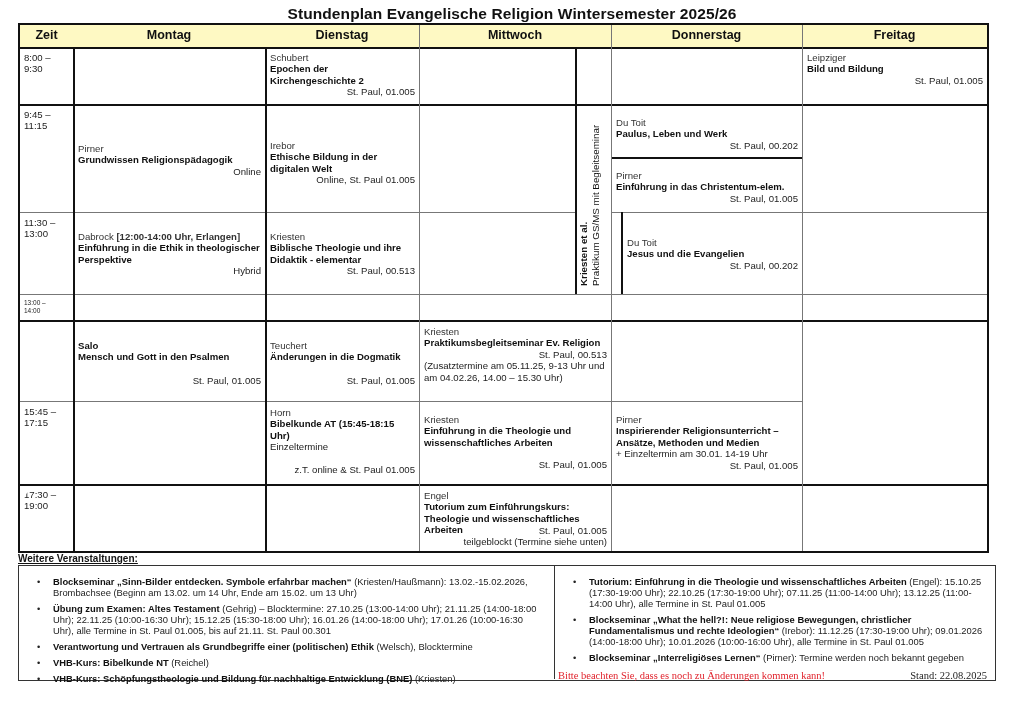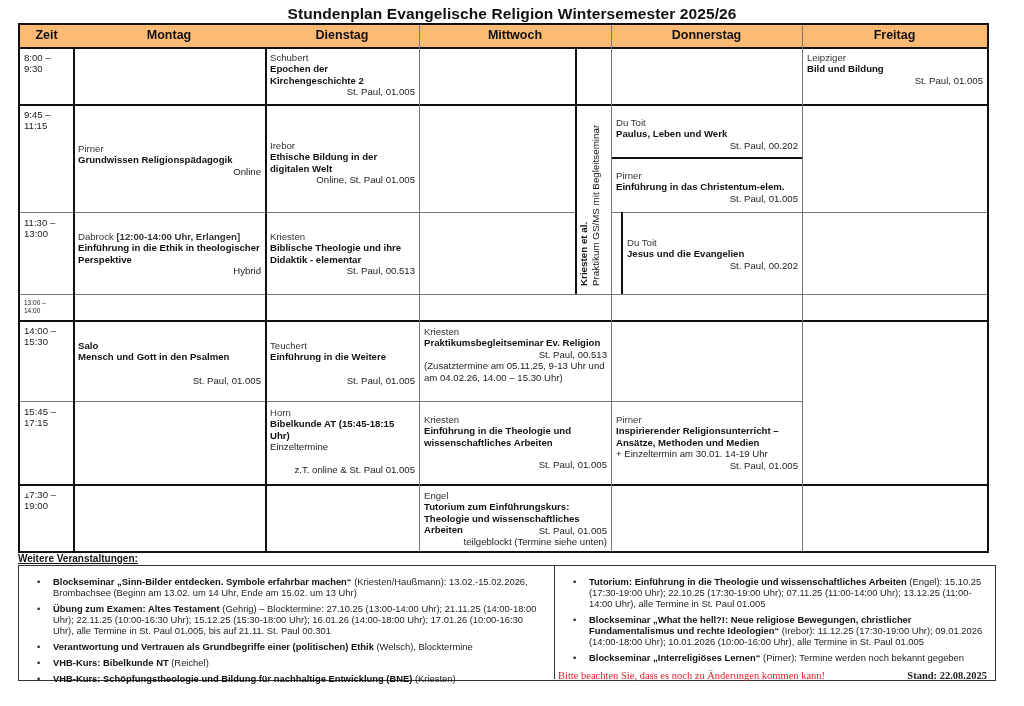--- a/index.html
+++ b/index.html
@@ -4,21 +4,21 @@
 <style>
   html, body { margin:0; padding:0; background:#ffffff; }
   body { width:1024px; height:706px; position:relative; overflow:hidden;
          font-family:"Liberation Sans", sans-serif; color:#111; }
   .title { position:absolute; left:0; width:1024px; top:5px; text-align:center;
            font-weight:bold; font-size:15.5px; letter-spacing:0.1px; }
   .grid { position:absolute; left:18px; top:23px; width:971px; height:530px;
           border:2px solid #111; box-sizing:border-box; }
   .cell { position:absolute; box-sizing:border-box; font-size:9.6px; line-height:11.4px;
           padding:3px 4px; overflow:hidden; }
-  .hdr { background:#fdba74; font-weight:bold; font-size:12.5px; text-align:center;
+  .hdr { background:#fef9c3; font-weight:bold; font-size:12.5px; text-align:center;
          line-height:20px; padding:0; }
   .b { font-weight:bold; }
   .lec { color:#333; }
   .room { text-align:right; color:#222; }
   .plain { color:#222; }
   .time { font-size:9.6px; line-height:11.4px; color:#222; }
   .hline { position:absolute; height:0; border-top:1px solid #777; }
   .hline.thick { border-top:2px solid #111; }
   .vline { position:absolute; width:0; border-left:1px solid #777; }
   .vline.thick { border-left:2px solid #111; }
@@ -27,21 +27,21 @@
   .more-label { position:absolute; left:18px; top:553px; font-weight:bold; font-size:10px;
                 text-decoration:underline; }
   .more-box { position:absolute; left:18px; top:565px; width:978px; height:116px;
               border:1.5px solid #333; box-sizing:border-box; }
   .col { position:absolute; top:0; font-size:9.4px; line-height:11px; }
   .col ul { margin:10px; padding:0; list-style:none; }
   .col li { position:relative; padding-left:24px; margin:2px 0 5px 0; color:#222; }
   .col li::before { content:"•"; position:absolute; left:8px; top:0; }
   .col li .b { color:#111; }
   .notice { font-family:"Liberation Serif", serif; color:#e0202a; font-size:10.5px; }
-  .stand { font-family:"Liberation Serif", serif; color:#222; font-size:10.5px; position:absolute; right:8px;font-weight:bold; }
+  .stand { font-family:"Liberation Serif", serif; color:#222; font-size:10.5px; position:absolute; right:8px; }
 </style>
 </head>
 <body>
 
 <div class="title">Stundenplan Evangelische Religion Wintersemester 2025/26</div>
 
 <div class="grid">
 
   <div class="cell hdr" style="left:0;top:0;width:53px;height:22px;">Zeit</div>
   <div class="cell hdr" style="left:53px;top:0;width:192px;height:22px;">Montag</div>
@@ -65,21 +65,20 @@
   <div class="vline" style="left:399px;top:0;height:526px;"></div>
   <div class="vline thick" style="left:555px;top:22px;height:247px;"></div>
   <div class="vline" style="left:591px;top:0;height:526px;"></div>
   <div class="vline thick" style="left:601px;top:187px;height:82px;"></div>
   <div class="vline" style="left:782px;top:0;height:526px;"></div>
 
   <div class="cell time" style="left:0;top:24px;width:53px;height:55px;">8:00 – 9:30</div>
   <div class="cell time" style="left:0;top:81px;width:53px;height:106px;">9:45 – 11:15</div>
   <div class="cell time" style="left:0;top:189px;width:53px;height:80px;">11:30 – 13:00</div>
   <div class="cell time" style="left:0;top:271px;width:40px;height:24px;font-size:6.5px;line-height:8px;">13:00 – 14:00</div>
-  <div class="cell time" style="left:0;top:297px;width:53px;height:79px;">14:00 – 15:30</div>
   <div class="cell time" style="left:0;top:378px;width:53px;height:81px;">15:45 – 17:15</div>
   <div class="cell time" style="left:0;top:461px;width:53px;height:65px;border-radius:24px;">17:30 – 19:00</div>
 
   <div class="cell" style="left:246px;top:24px;width:153px;height:55px;">
     <div class="lec">Schubert</div>
     <div class="b">Epochen der Kirchengeschichte 2</div>
     <div class="room">St. Paul, 01.005</div>
   </div>
 
   <div class="cell" style="left:783px;top:24px;width:184px;height:55px;">
@@ -136,21 +135,21 @@
   </div>
 
   <div class="cell" style="left:54px;top:312px;width:191px;height:64px;">
     <div class="b">Salo</div>
     <div class="b">Mensch und Gott in den Psalmen</div>
     <div class="room" style="margin-top:12px;">St. Paul, 01.005</div>
   </div>
 
   <div class="cell" style="left:246px;top:312px;width:153px;height:64px;">
     <div class="lec">Teuchert</div>
-    <div class="b">Einführung in die Weitere</div>
+    <div class="b">Änderungen in die Dogmatik</div>
     <div class="room" style="margin-top:12px;">St. Paul, 01.005</div>
   </div>
 
   <div class="cell" style="left:400px;top:298px;width:191px;height:78px;">
     <div class="lec">Kriesten</div>
     <div class="b">Praktikumsbegleitseminar Ev. Religion</div>
     <div class="room">St. Paul, 00.513</div>
     <div class="plain">(Zusatztermine am 05.11.25, 9-13 Uhr und am 04.02.26, 14.00 – 15.30 Uhr)</div>
   </div>
 

